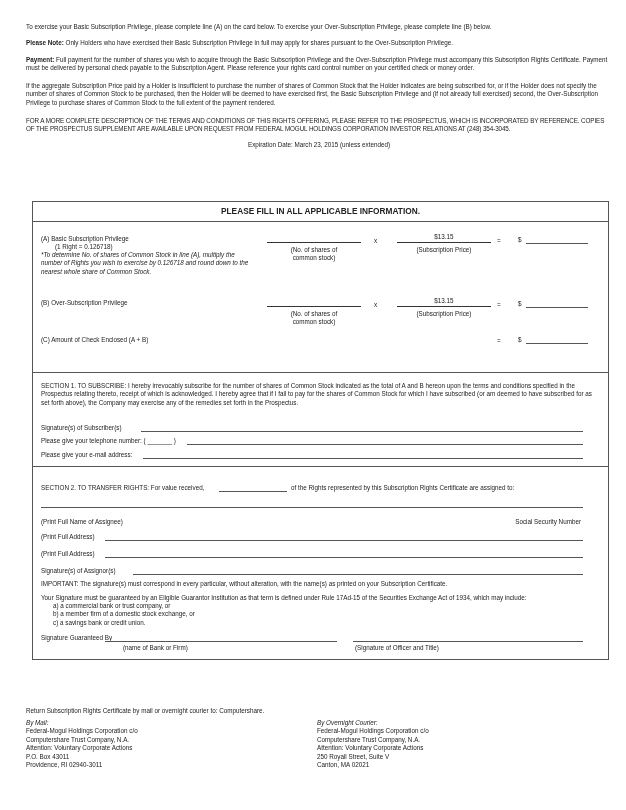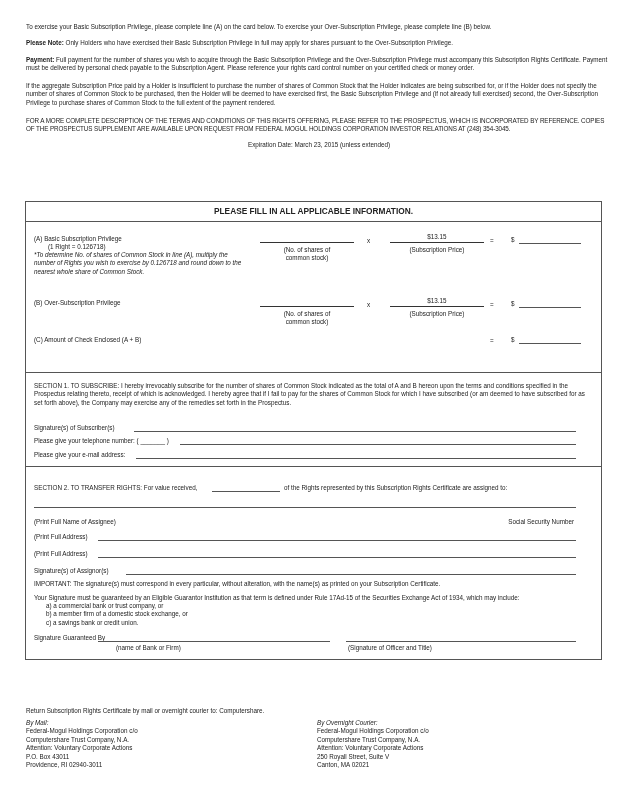--- a/index.html
+++ b/index.html
@@ -3,21 +3,21 @@
 <meta charset="utf-8">
 <style>
   html, body { margin:0; padding:0; background:#fff; }
   body { width:626px; height:810px; position:relative; overflow:hidden;
          font-family:"Liberation Sans", sans-serif; color:#222; font-size:6.3px; line-height:8.4px; }
   .abs { position:absolute; }
   .p { left:26px; width:586px; }
   b { font-weight:bold; }
   .caps { letter-spacing:-0.1px; }
   .center { text-align:center; }
-  .box { position:absolute; left:25px; width:577px; border:1.2px solid #555; box-sizing:border-box; }
+  .box { position:absolute; left:32px; width:577px; border:1.2px solid #555; box-sizing:border-box; }
   .ul { position:absolute; border-bottom:0.8px solid #555; height:0; }
   .ulthick { border-bottom:1px solid #333; }
   .lbl { position:absolute; white-space:nowrap; }
   .ital { font-style:italic; }
 </style>
 </head>
 <body>
 
 <div class="abs p" style="top:23px;">To exercise your  Basic Subscription Privilege, please complete line (A) on the card below. To exercise your Over-Subscription Privilege, please complete line (B) below.</div>
 <div class="abs p" style="top:39px;"><b>Please Note:</b><span> Only Holders who have exercised their Basic Subscription Privilege in full may apply for shares pursuant to the Over-Subscription Privilege.</span></div>

